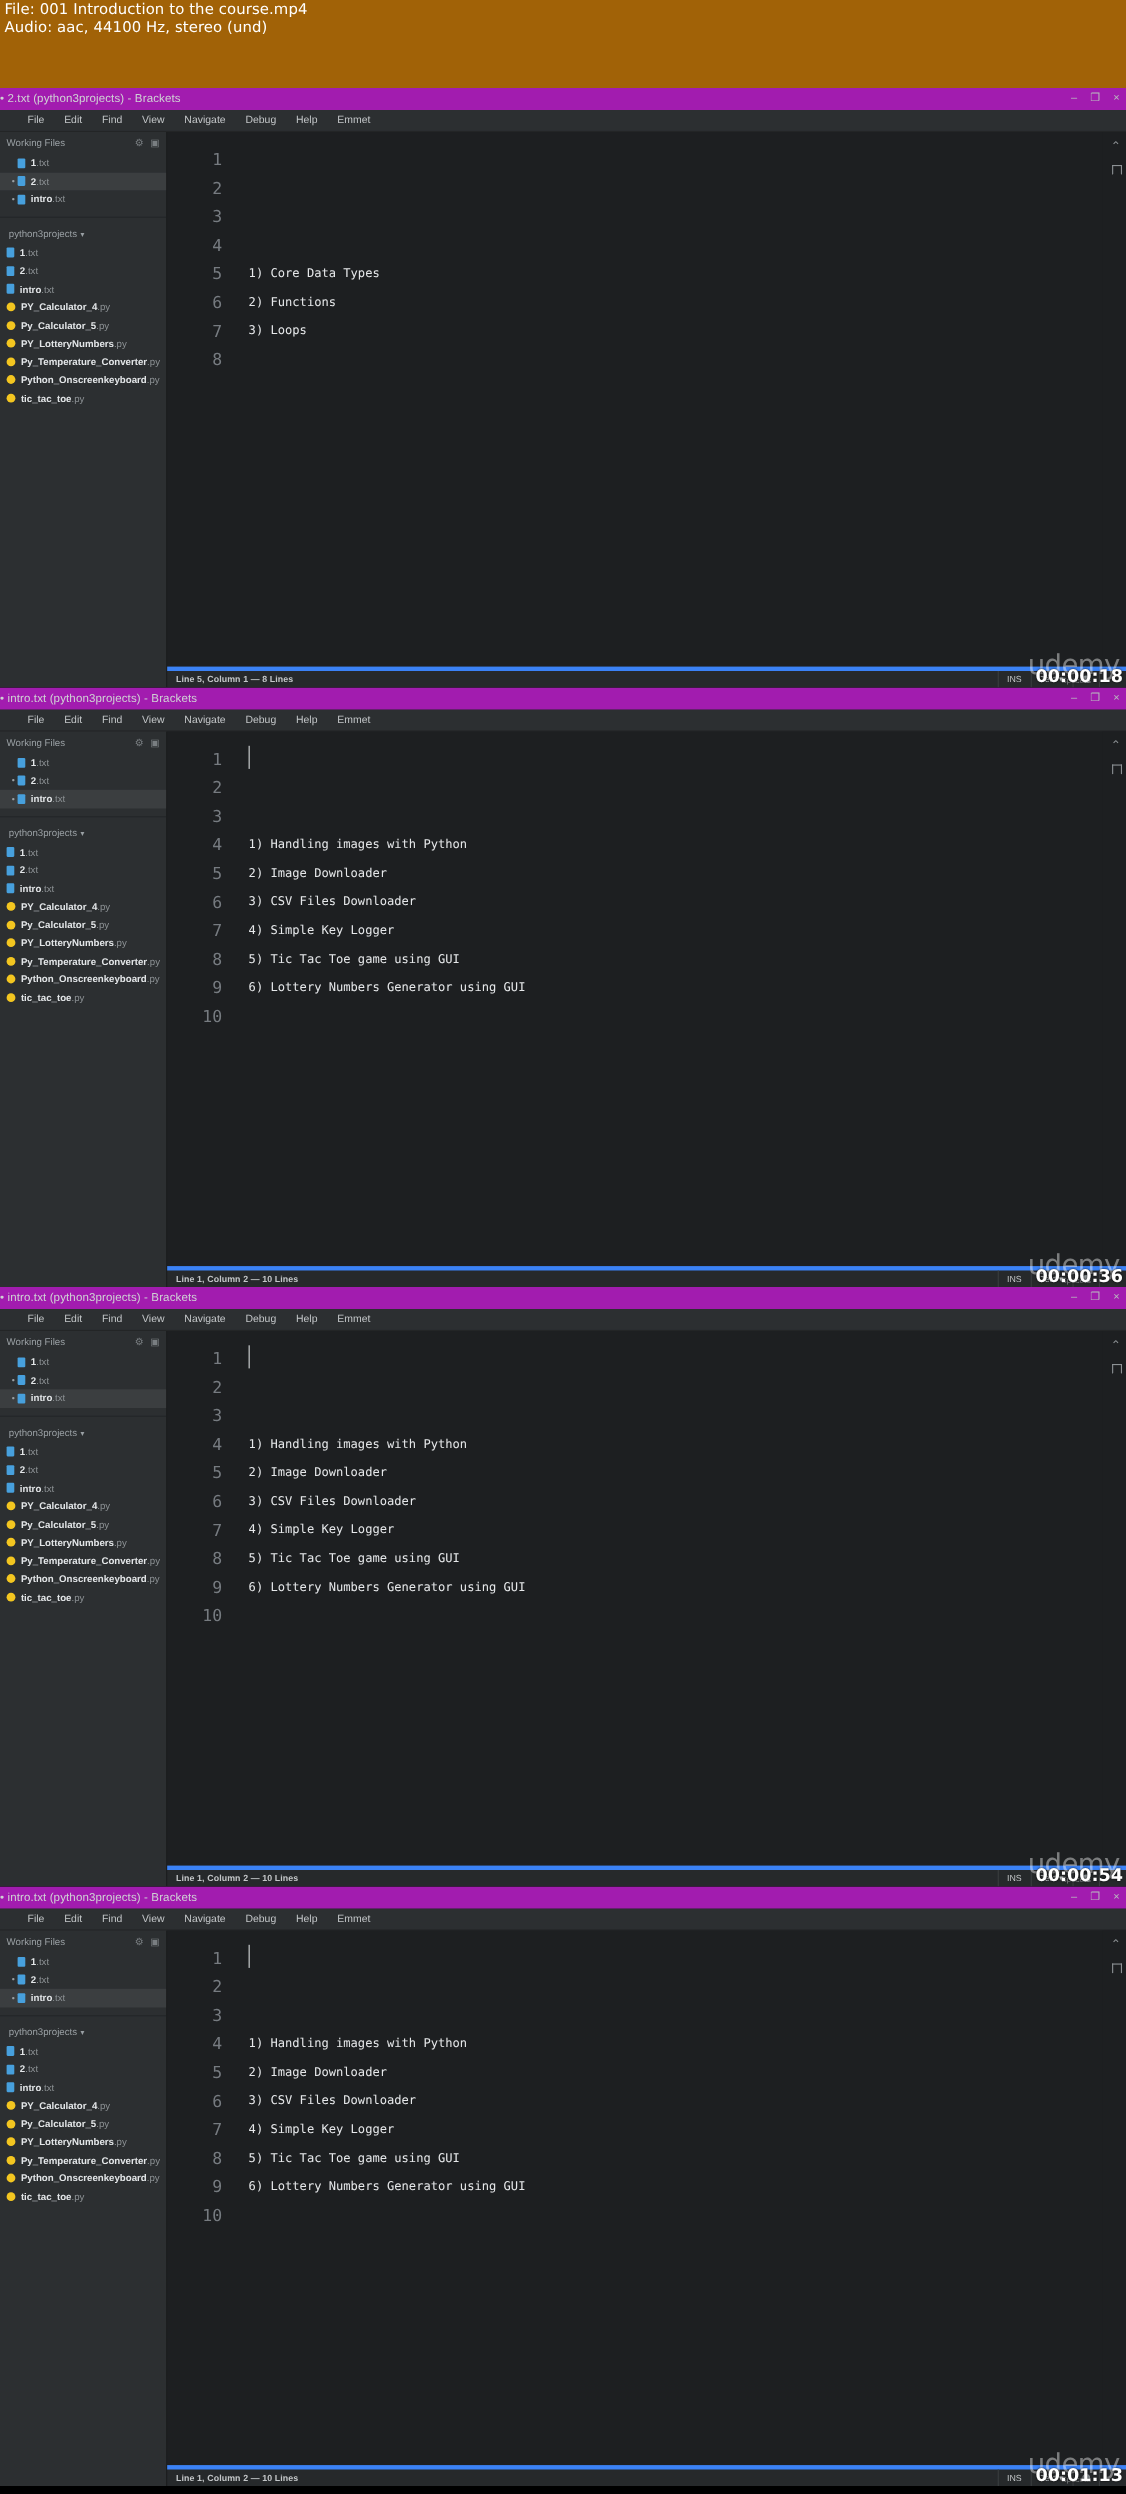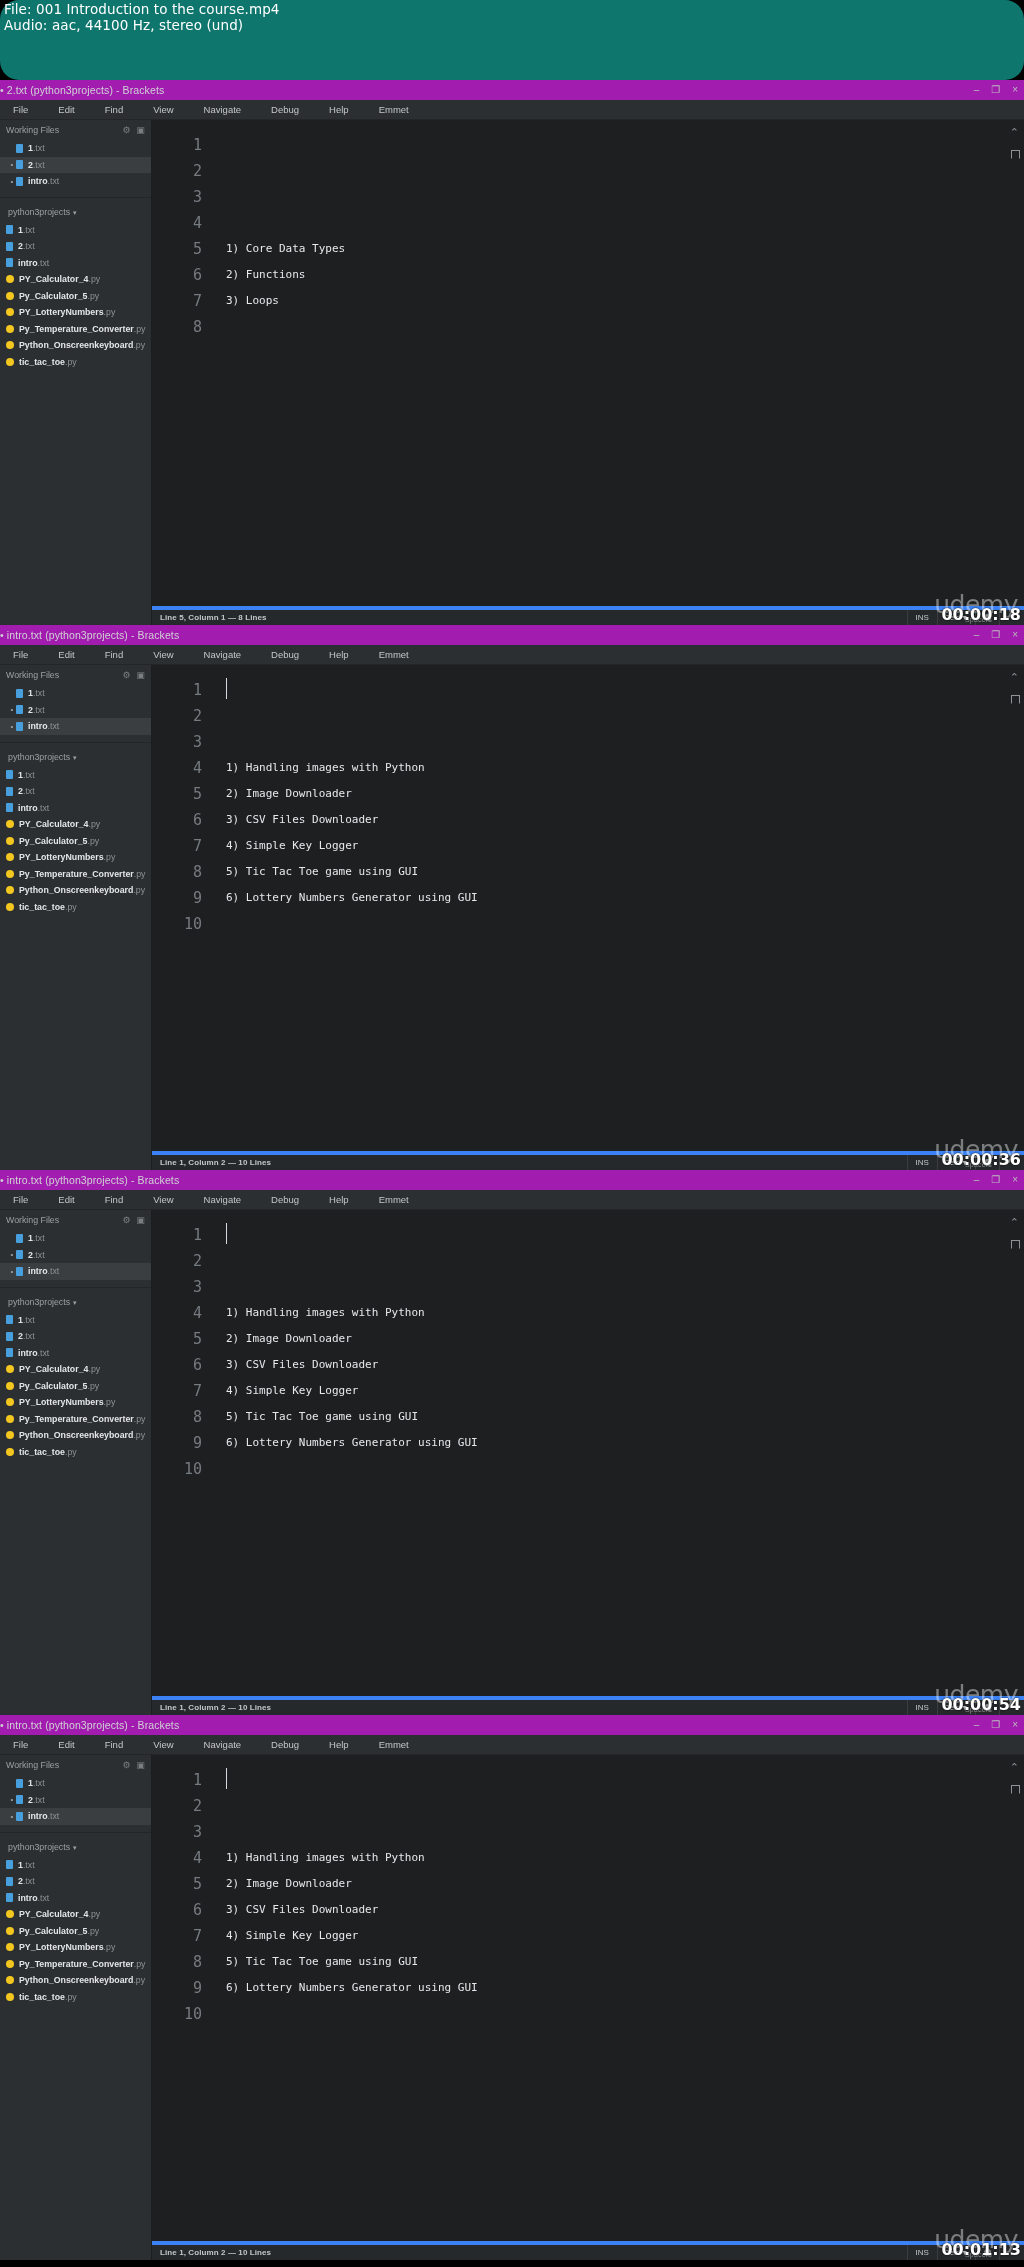--- a/index.html
+++ b/index.html
@@ -5,25 +5,24 @@
   * { box-sizing: border-box; margin: 0; padding: 0; }
   html, body {
     width: 1024px;
     background: #000;
     font-family: "Liberation Sans", sans-serif;
   }
   body { width: 1024px; height: 2267px; overflow: hidden; position: relative; }
 
   
   .meta {
-    background: #0f766e;
+    background: #a16207;
     color: #ffffff;
     padding: 2px 4px 4px 4px;
     height: 80px;
-    border-radius: 19px;
   }
   .meta div {
     font-family: "DejaVu Sans", sans-serif;
     font-size: 13.5px;
     line-height: 15.6px;
     letter-spacing: 0.1px;
     white-space: nowrap;
   }
 
   
@@ -51,22 +50,22 @@
     display: flex; align-items: center; gap: 12px;
     color: #b9bcbe; font-size: 10px;
   }
   .winbtns span { line-height: 1; }
 
   .menubar {
     height: 20px;
     background: #2c2f31;
     display: flex;
     align-items: center;
-    padding-left: 4px;
-    gap: 12px;
+    padding-left: 16px;
+    gap: 0px;
     border-bottom: 1px solid #232526;
   }
   .menubar .mi {
     color: #c4c7c9;
     font-size: 9.5px;
     padding: 2px 9px;
     white-space: nowrap;
   }
 
   .body {

